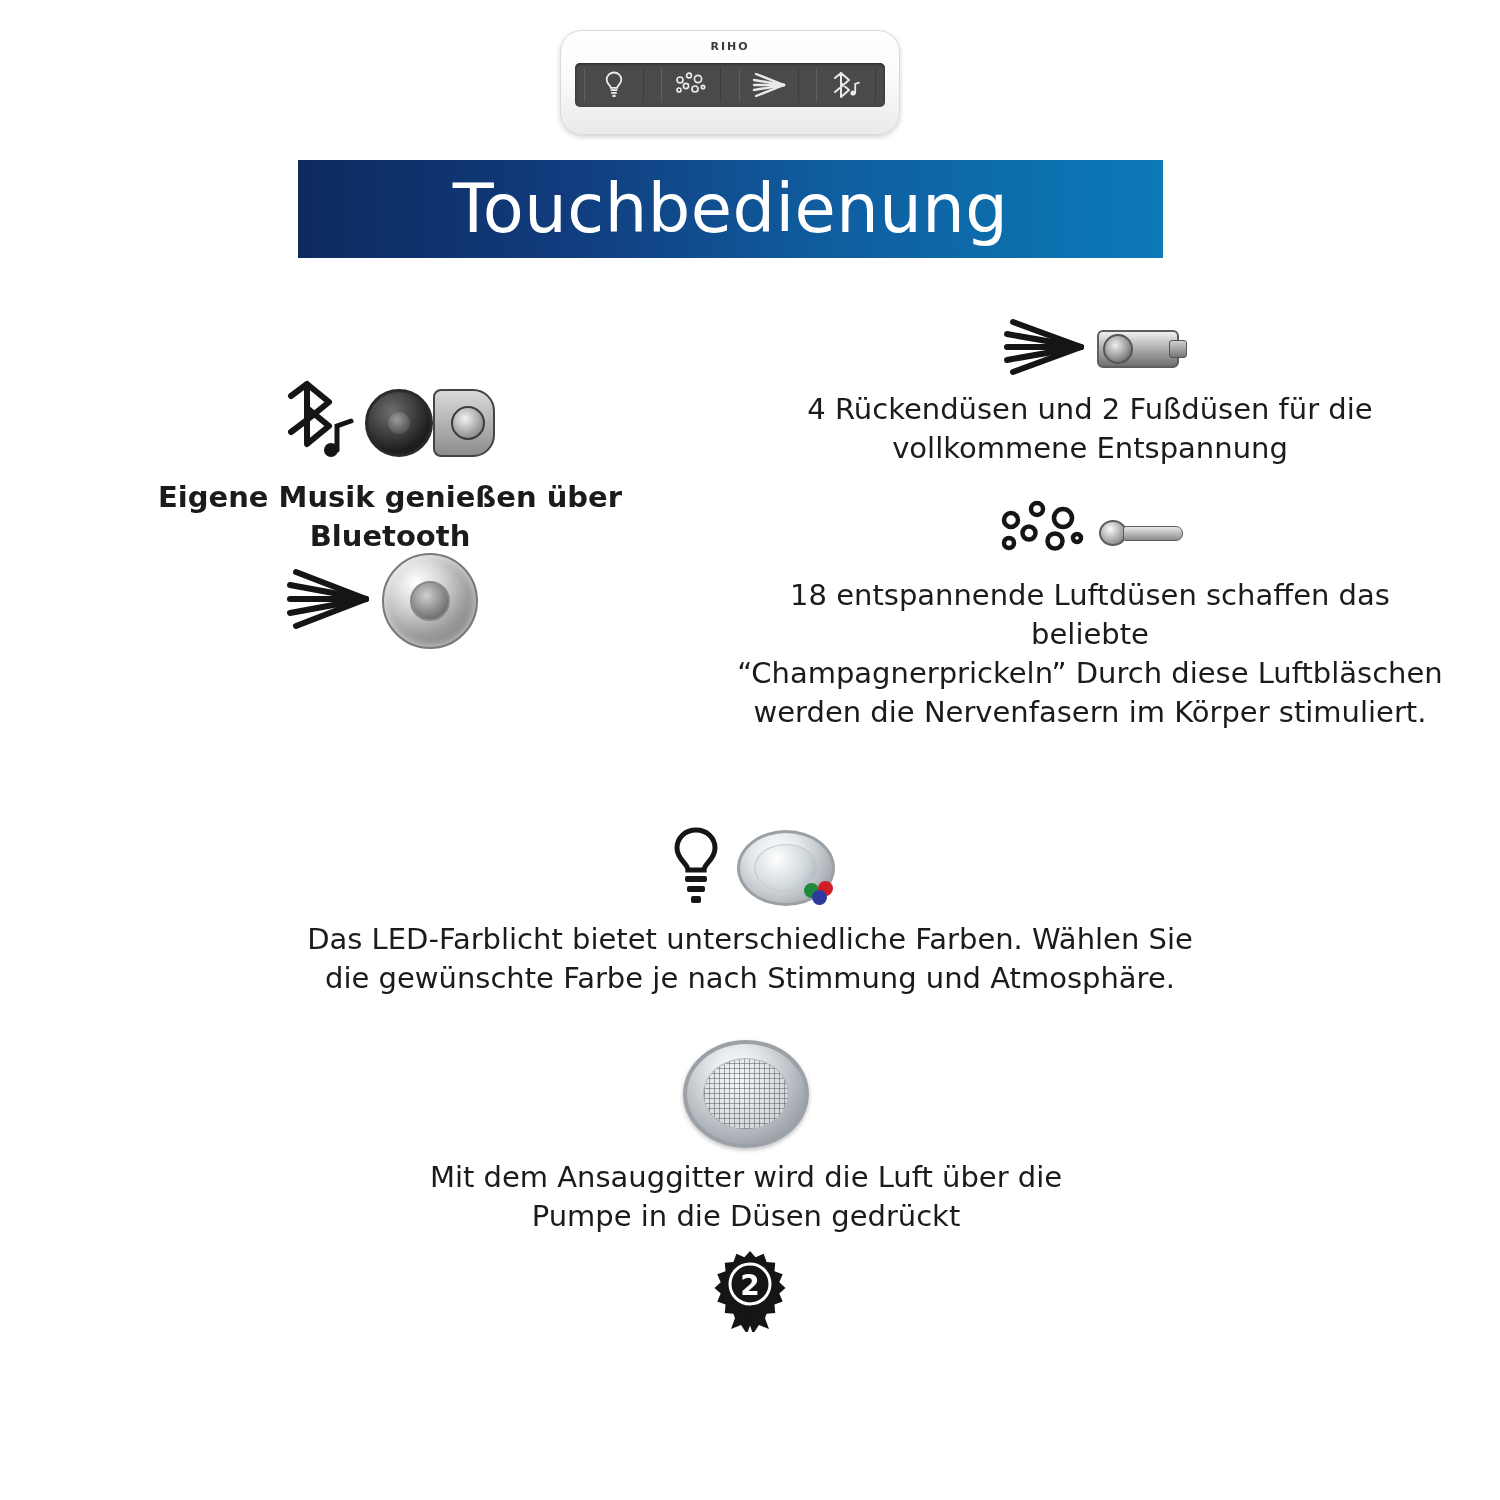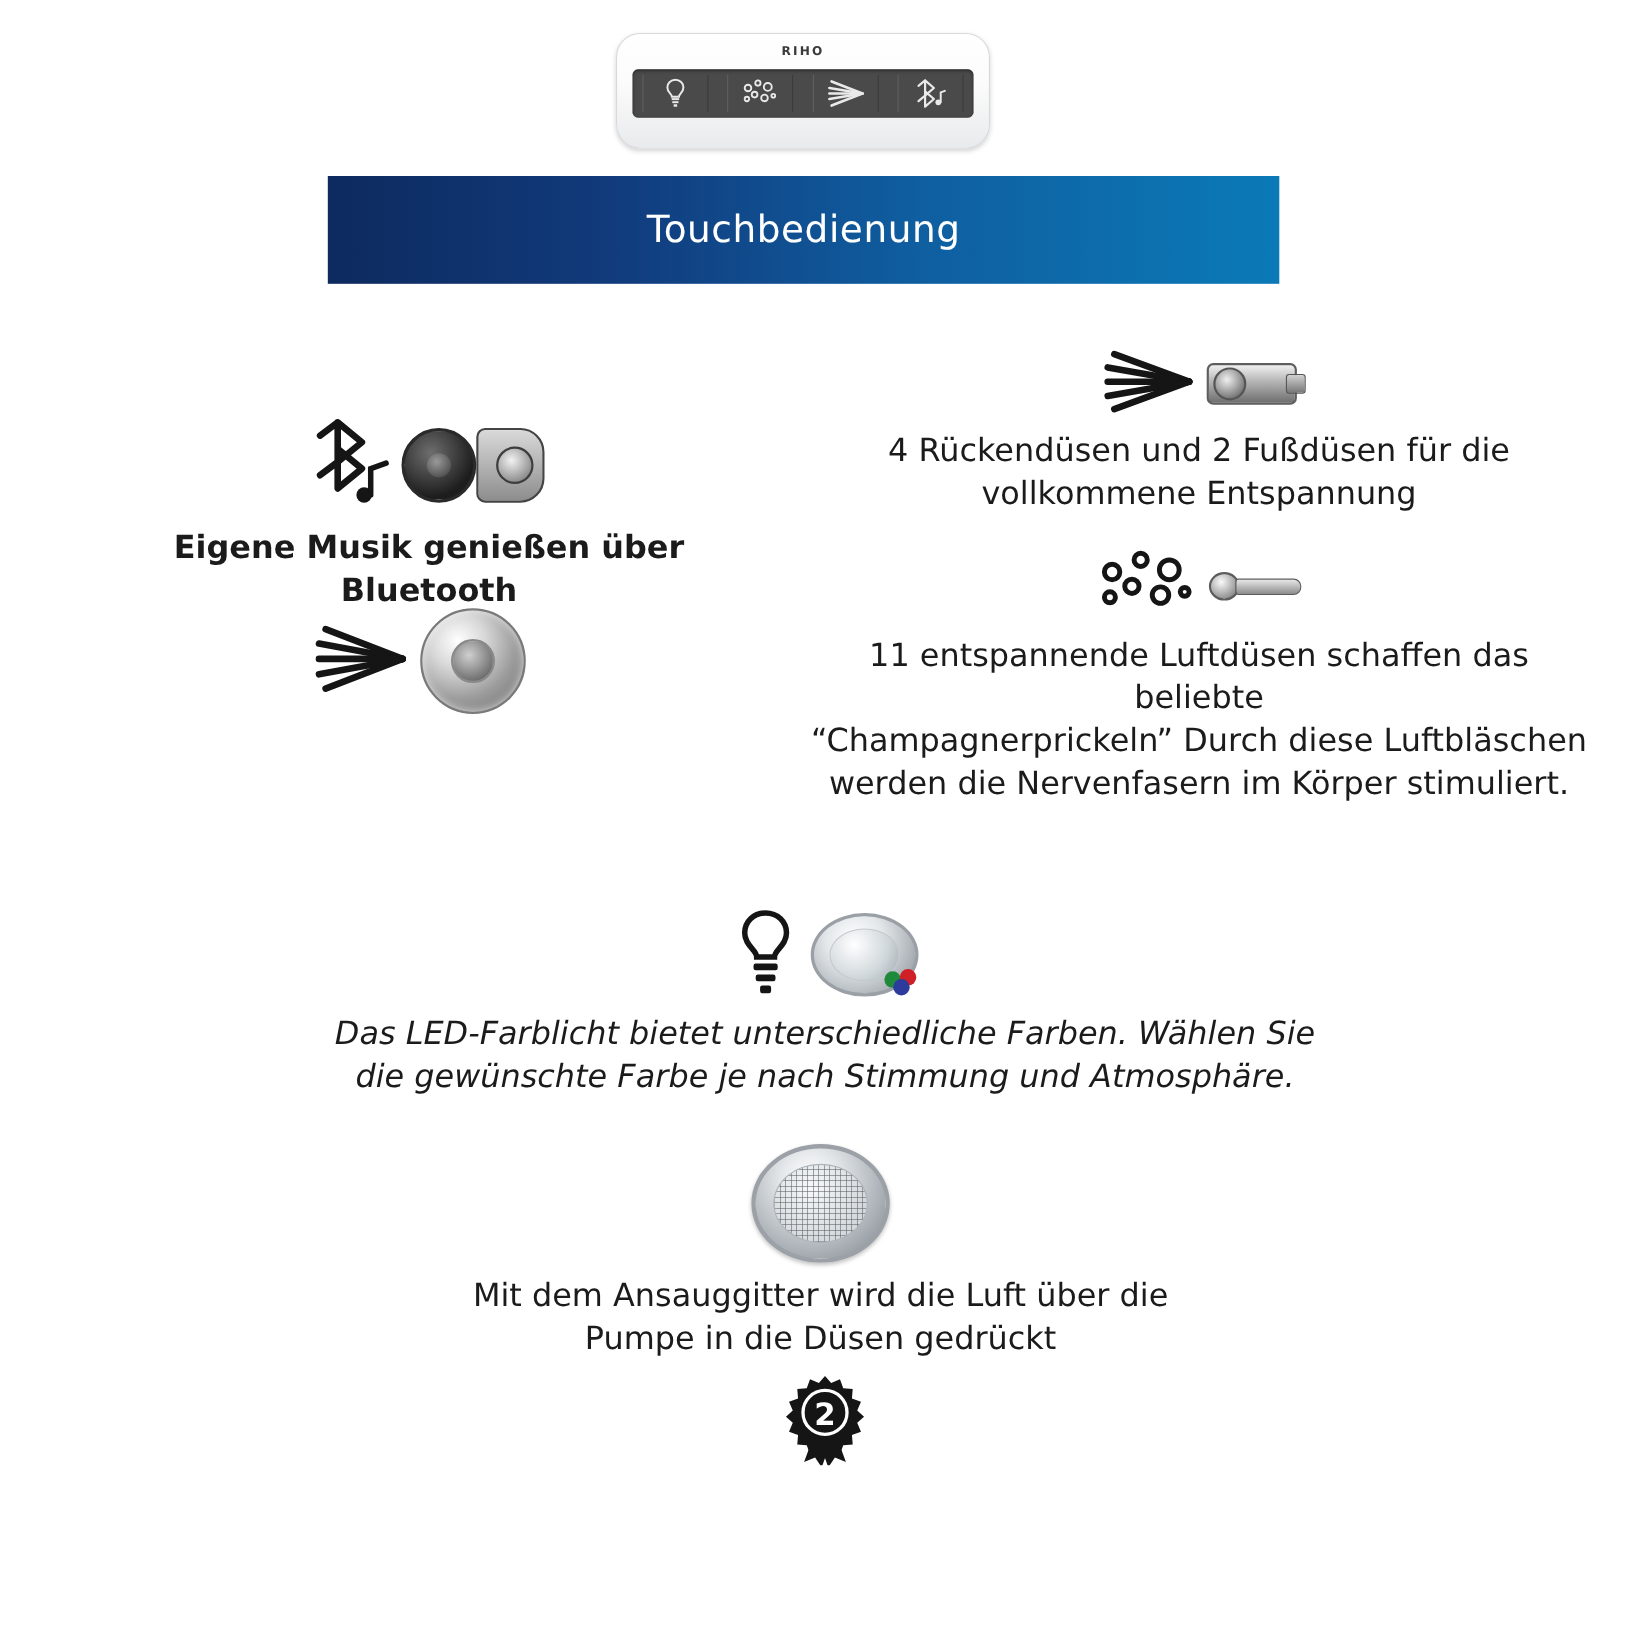--- a/index.html
+++ b/index.html
@@ -76,21 +76,21 @@
     top: 160px;
     width: 865px;
     height: 98px;
     background: linear-gradient(90deg, #0d2a5e 0%, #113b7c 30%, #0f5ea0 62%, #0b7ab7 100%);
     display: flex;
     align-items: center;
     justify-content: center;
   }
   .banner-title {
     color: #ffffff;
-    font-size: 34px;
+    font-size: 67px;
     font-weight: 400;
     letter-spacing: .5px;
     font-family: "DejaVu Sans", "Liberation Sans", sans-serif;
   }
 
   
   .feature {
     position: absolute;
     text-align: center;
   }
@@ -106,21 +106,21 @@
     line-height: 1.35;
     color: #1b1b1b;
     white-space: pre-line;
   }
 
   
   #f-bluetooth { left: 90px; top: 378px; width: 600px; font-weight: bold; }
   #f-massage   { left: 60px; top: 553px; width: 640px; }
   #f-back      { left: 770px; top: 318px; width: 640px; }
   #f-air       { left: 730px; top: 500px; width: 720px; }
-  #f-led       { left: 300px; top: 826px; width: 900px; font-style: italic; }
+  #f-led       { left: 300px; top: 826px; width: 900px; }
   #f-grid      { left: 386px; top: 1040px; width: 720px; }
   #f-warranty  { left: 340px; top: 1248px; width: 820px; }
 
   
   .speaker-cone {
     width: 62px; height: 62px; border-radius: 50%;
     background: radial-gradient(circle at 38% 32%, #6e6e6e, #1d1d1d 70%);
     border: 3px solid #2a2a2a;
     position: relative;
   }
@@ -374,21 +374,21 @@
           <circle cx="12" cy="43" r="5"></circle>
           <circle cx="80" cy="38" r="4"></circle>
         </g>
       </svg>
     </span>
     <span class="air-nozzle">
       <span class="head"></span>
         <span class="stem"></span>
     </span>
   </div>
-  <div class="caption">11 entspannende Luftdüsen schaffen das beliebte
+  <div class="caption">18 entspannende Luftdüsen schaffen das beliebte
 “Champagnerprickeln” Durch diese Luftbläschen
 werden die Nervenfasern im Körper stimuliert.</div>
 </div>
 
 <div class="feature" id="f-led">
   <div class="art">
     <span>
       <svg width="62" height="80" viewBox="0 0 62 80">
         <path d="M31 4c-11 0-19 8-19 18 0 6.8 3.7 11 6.9 14.6 2.4 2.7 4 4.5 4 7.4h16.2c0-2.9 1.6-4.7 4-7.4C46.3 33 50 28.8 50 22c0-10-8-18-19-18z" fill="none" stroke="#151515" stroke-width="5"></path>
         <rect x="20" y="50" width="22" height="6" rx="2" fill="#151515"></rect>

